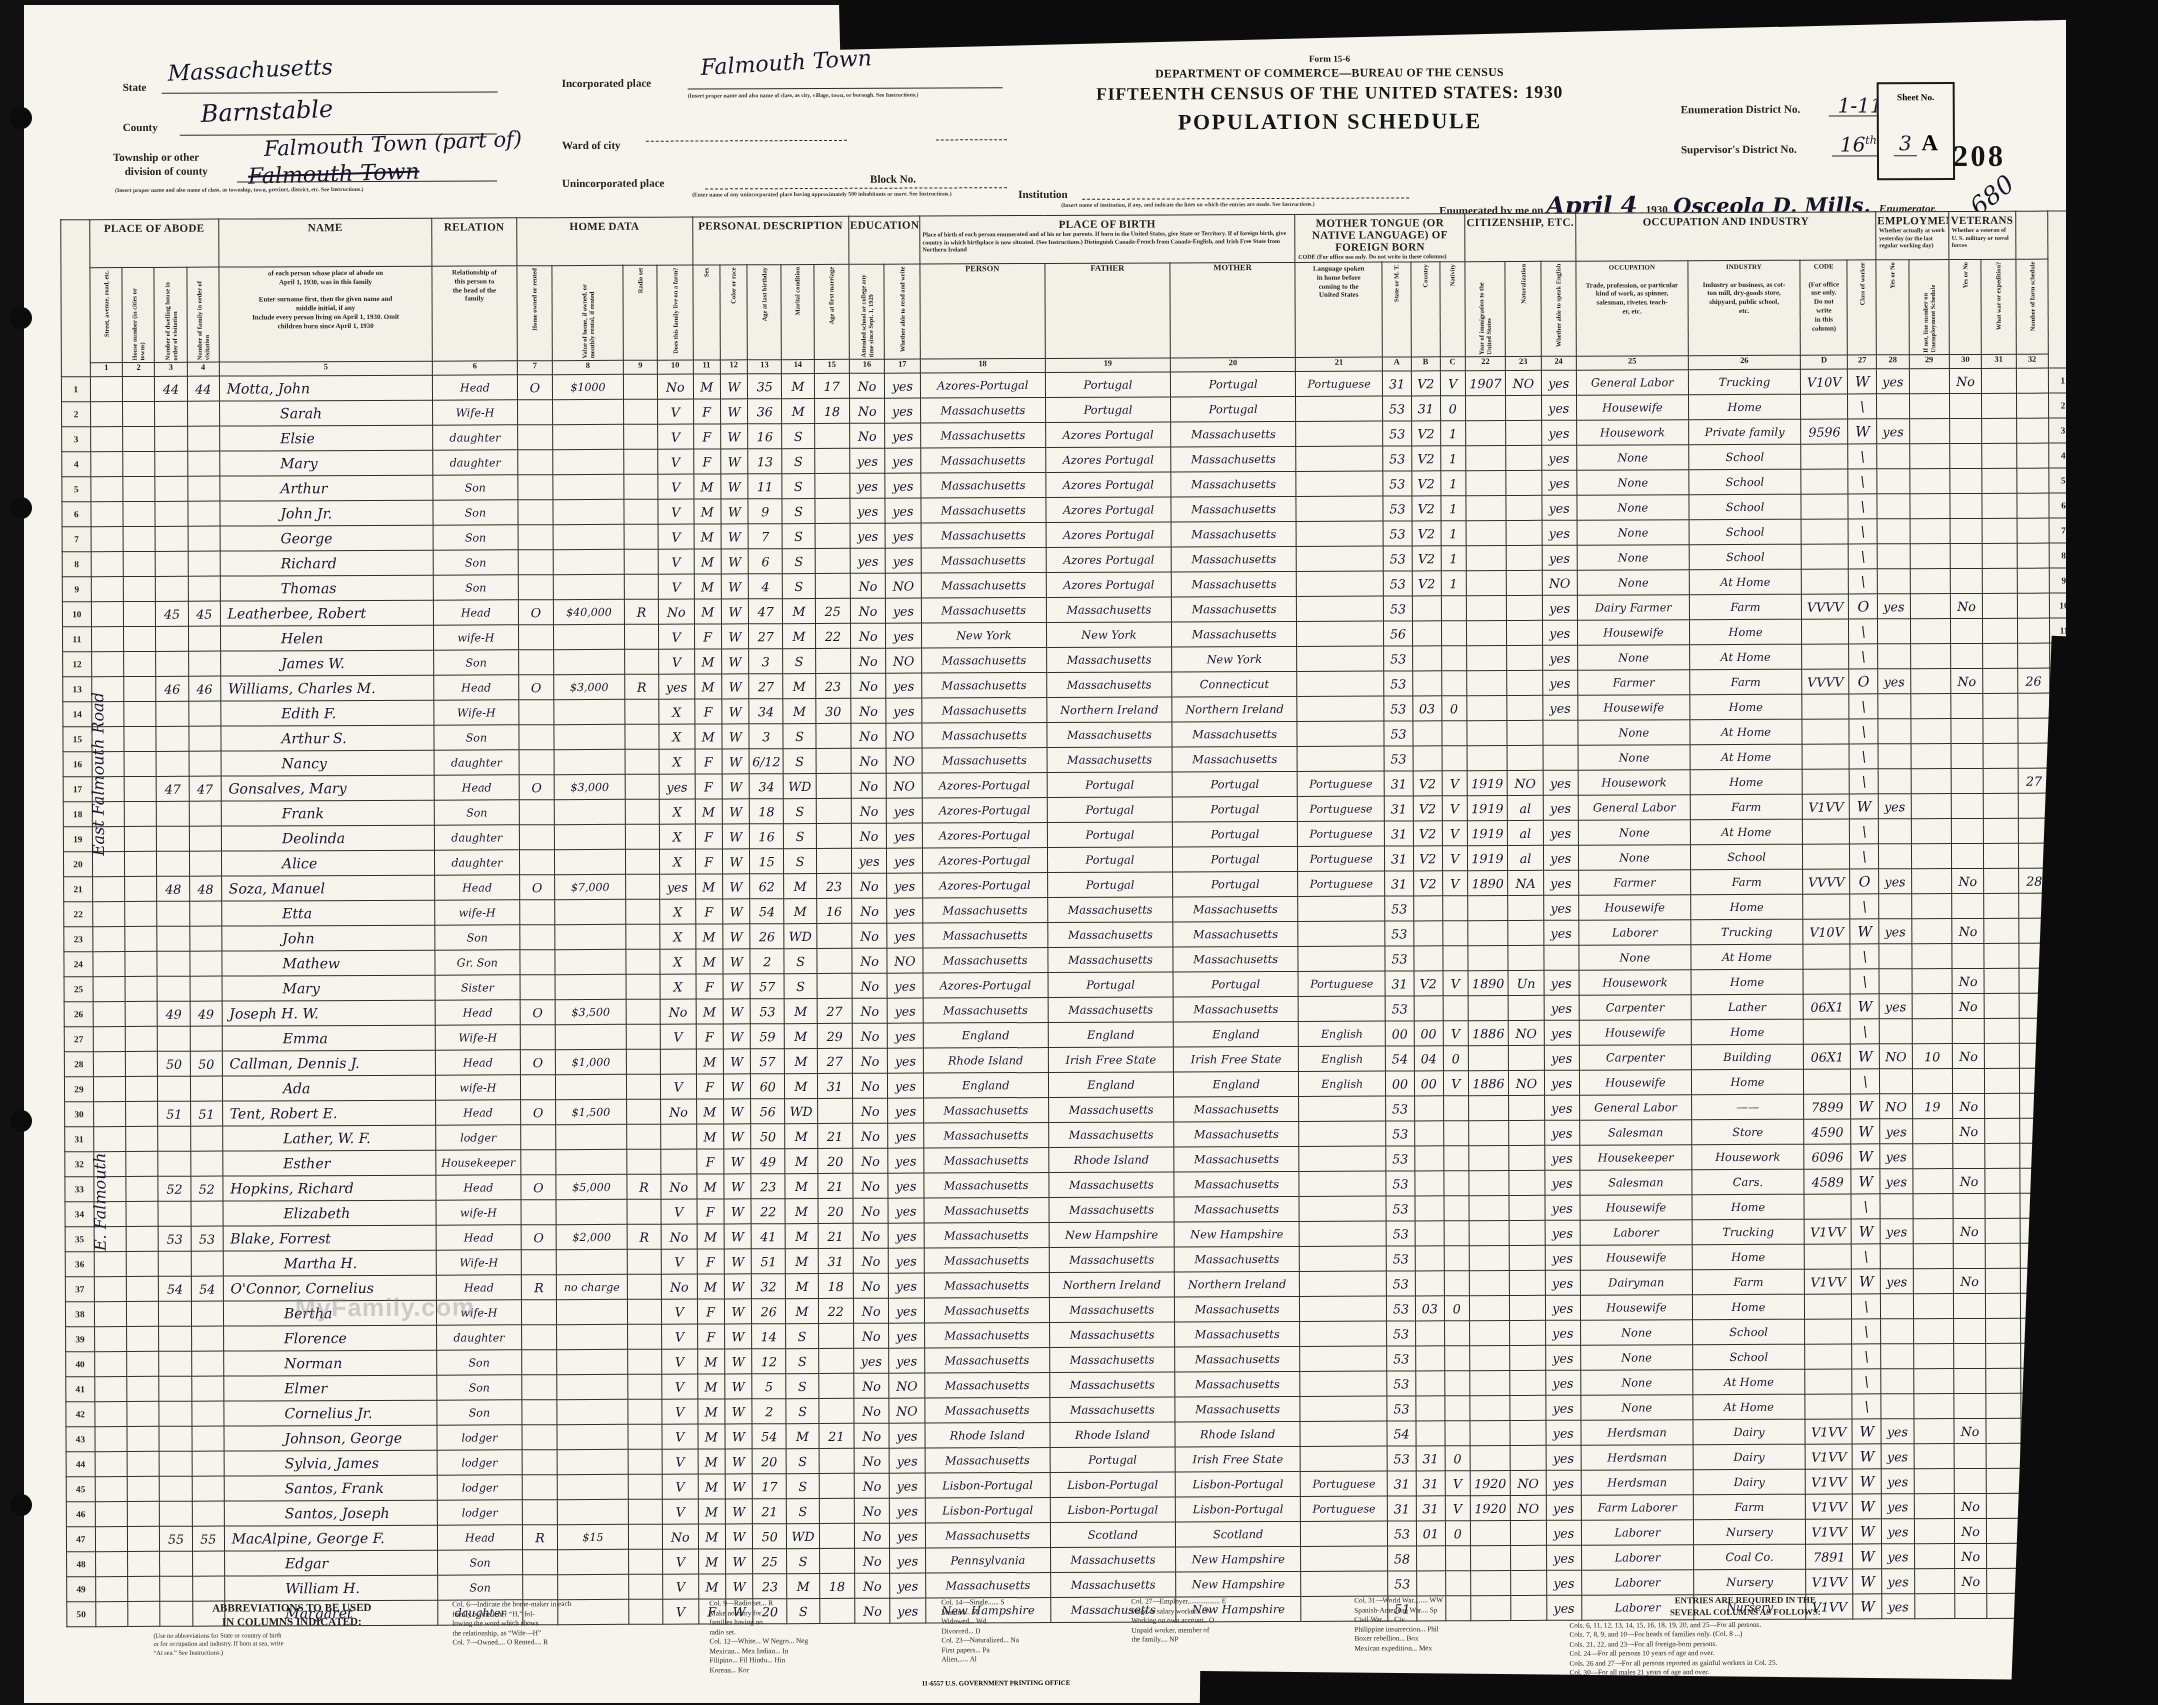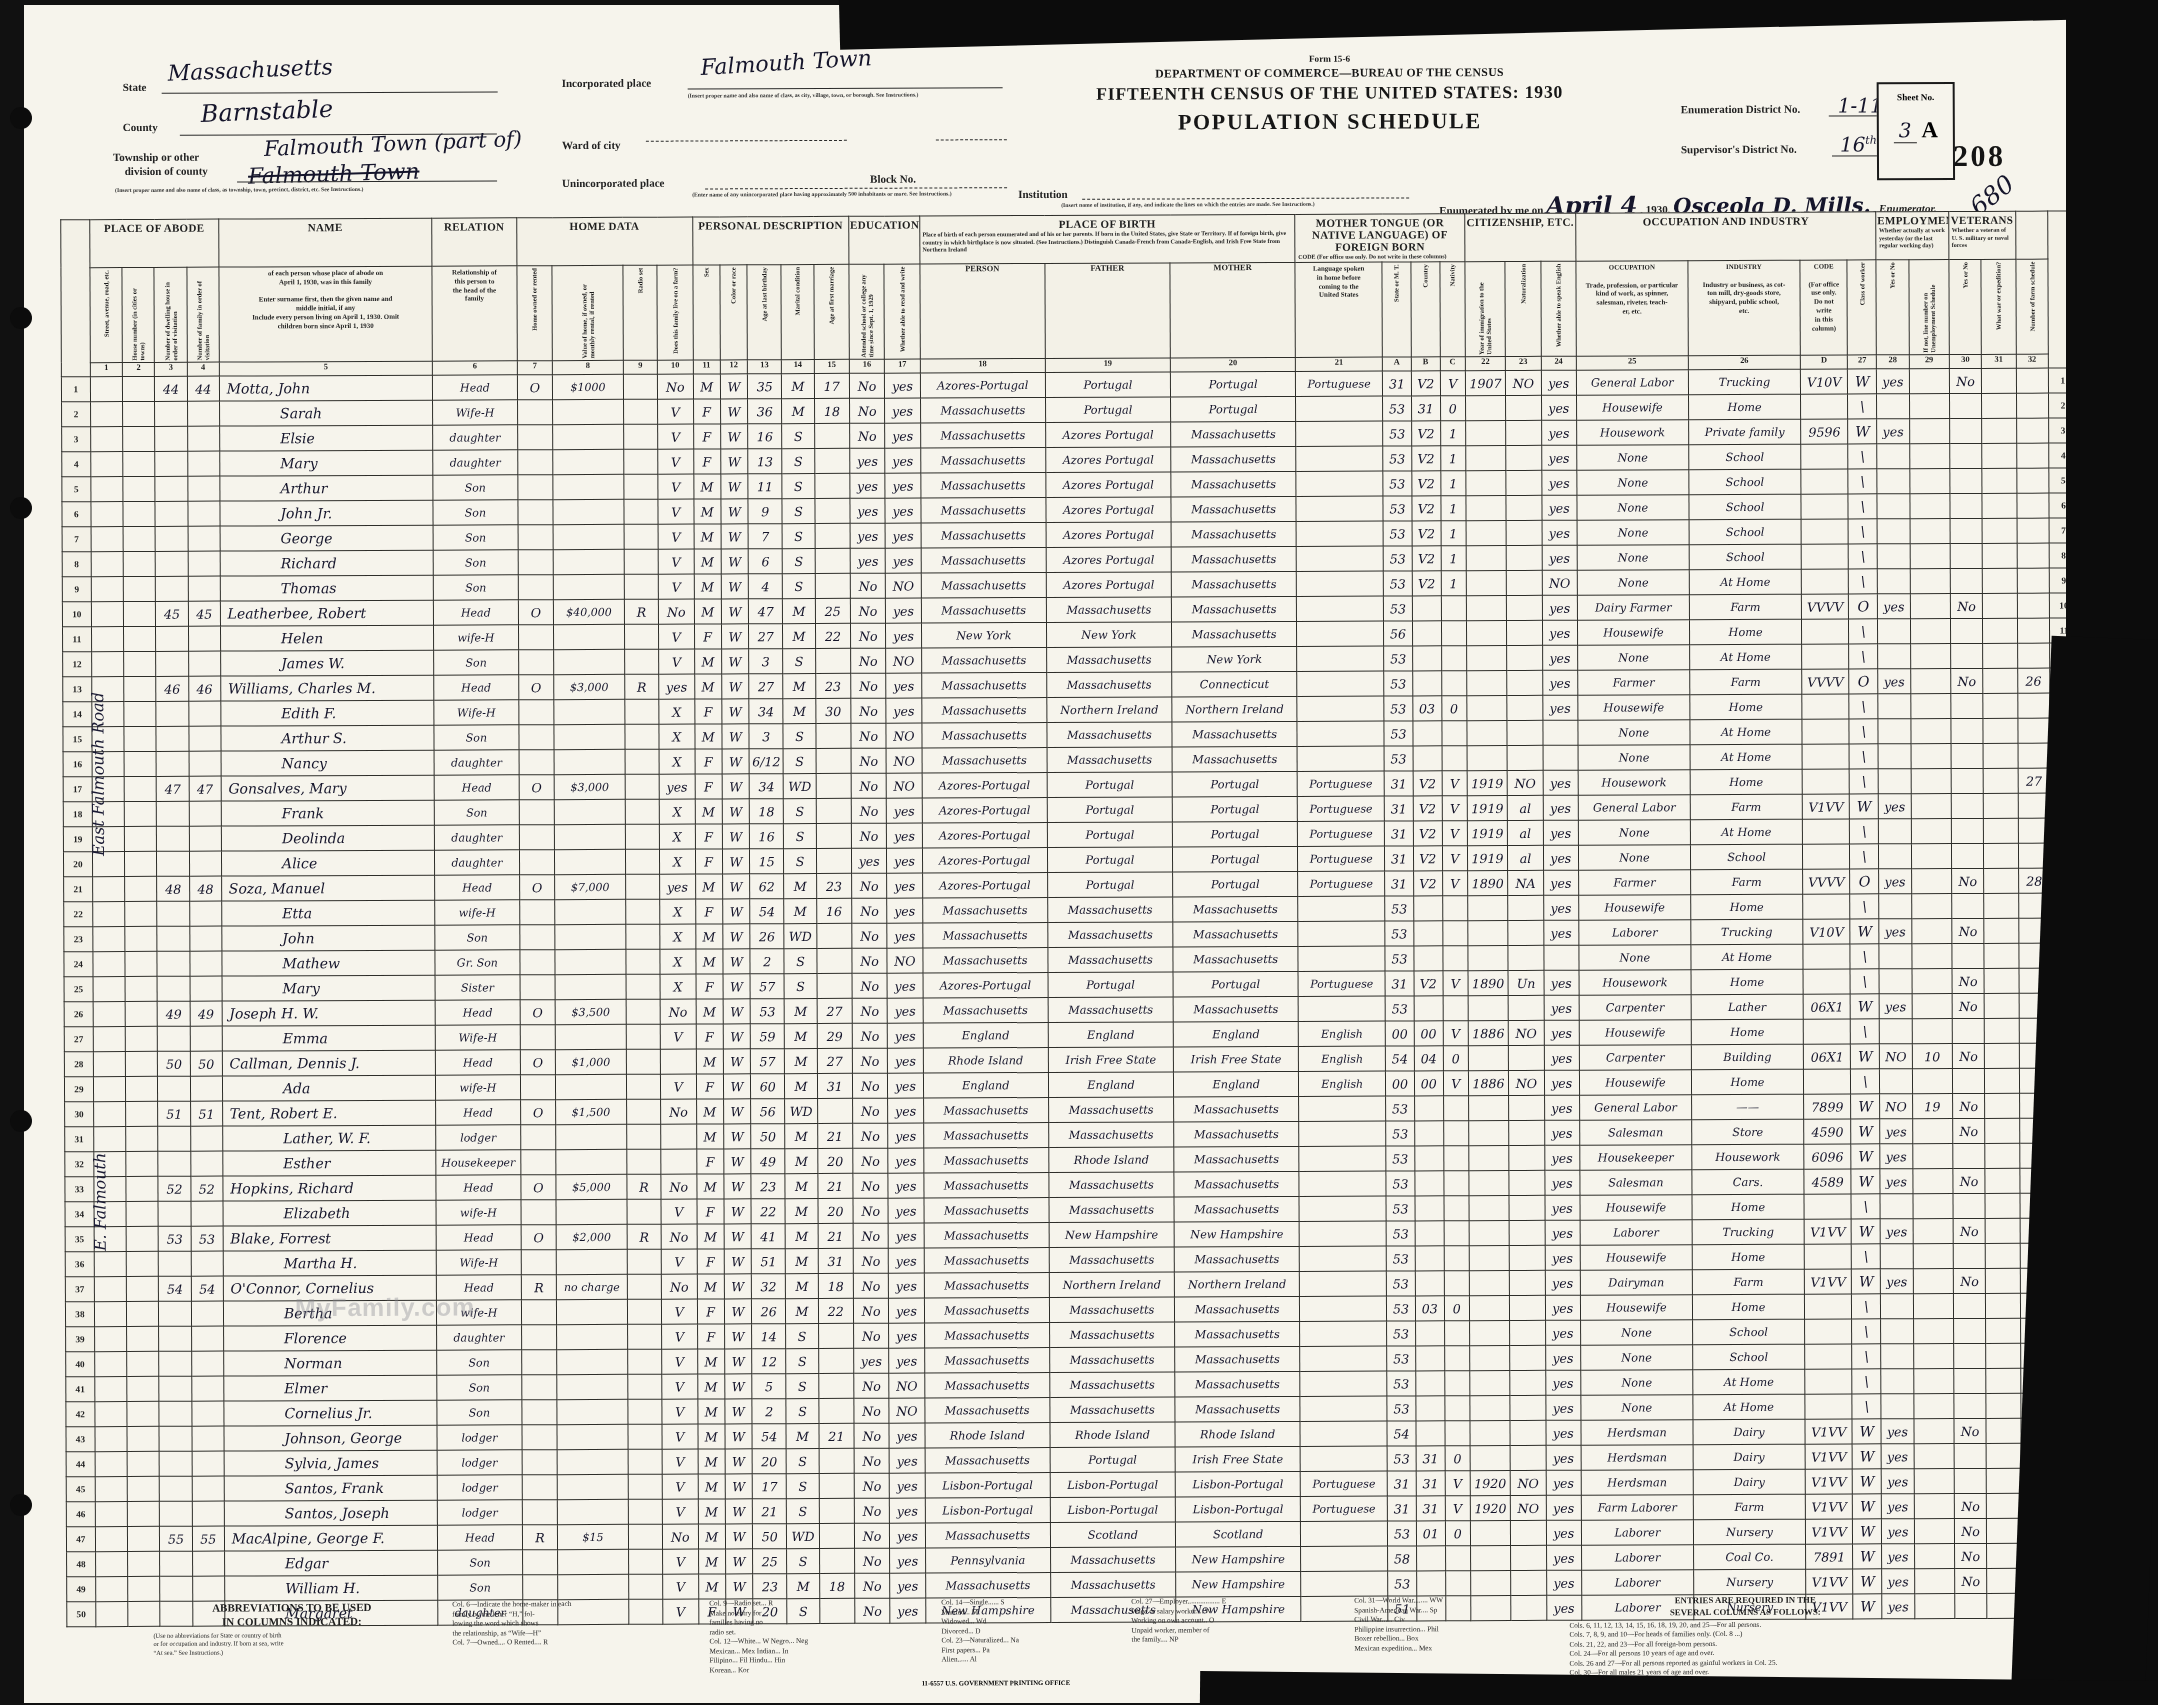--- a/index.html
+++ b/index.html
@@ -18,21 +18,21 @@
   .strike{text-decoration:line-through;}
   
   .titles{position:absolute;left:1007px;top:50px;width:604px;text-align:center;color:#161616;}
   .titles .t1{font-size:9.2px;font-weight:bold;}
   .titles .t2{font-size:11.7px;font-weight:bold;letter-spacing:0.4px;margin-top:2.5px;}
   .titles .t3{font-size:17.6px;font-weight:bold;letter-spacing:0.8px;margin-top:3.4px;}
   .titles .t4{font-size:22px;font-weight:bold;letter-spacing:1.7px;margin-top:5px;}
   
   .sheetbox{position:absolute;left:1856px;top:81px;width:74px;height:94px;border:2.1px solid #1a1a1a;text-align:center;background:#f6f4ec;}
   .sheetbox .sl{font-size:9.2px;font-weight:bold;margin-top:8px;}
-  .sheetbox .sv{font-size:20px;margin-top:15px;}
+  .sheetbox .sv{font-size:20px;margin-top:28px;}
   .sheetbox .sv .hw{border-bottom:1.7px solid #222;padding:0 5px;}
   .sheetbox .sv b{font-family:"Liberation Serif",serif;font-style:normal;font-size:22.7px;}
   .stamp{position:absolute;left:1932px;top:138px;font-size:30px;font-weight:bold;letter-spacing:2.5px;color:#141414;}
   .script680{position:absolute;left:1947px;top:180px;font-size:25px;transform:rotate(-38deg);}
   
   table.census{position:absolute;left:39px;top:210px;width:2017px;border-collapse:collapse;table-layout:fixed;background:#f6f4ec;}
   table.census th,table.census td{border:0.8px solid #2e2e2a;padding:0;overflow:hidden;}
   table.census thead th{background:#f3f1e7;color:#1e1e1e;vertical-align:top;}
   .gtitle{font-size:11px;font-weight:bold;letter-spacing:0.3px;padding:1.7px 0.8px;text-align:center;}
   .gdesc{font-size:6px;font-weight:bold;padding:0 2.5px;text-align:left;line-height:1.25;}

